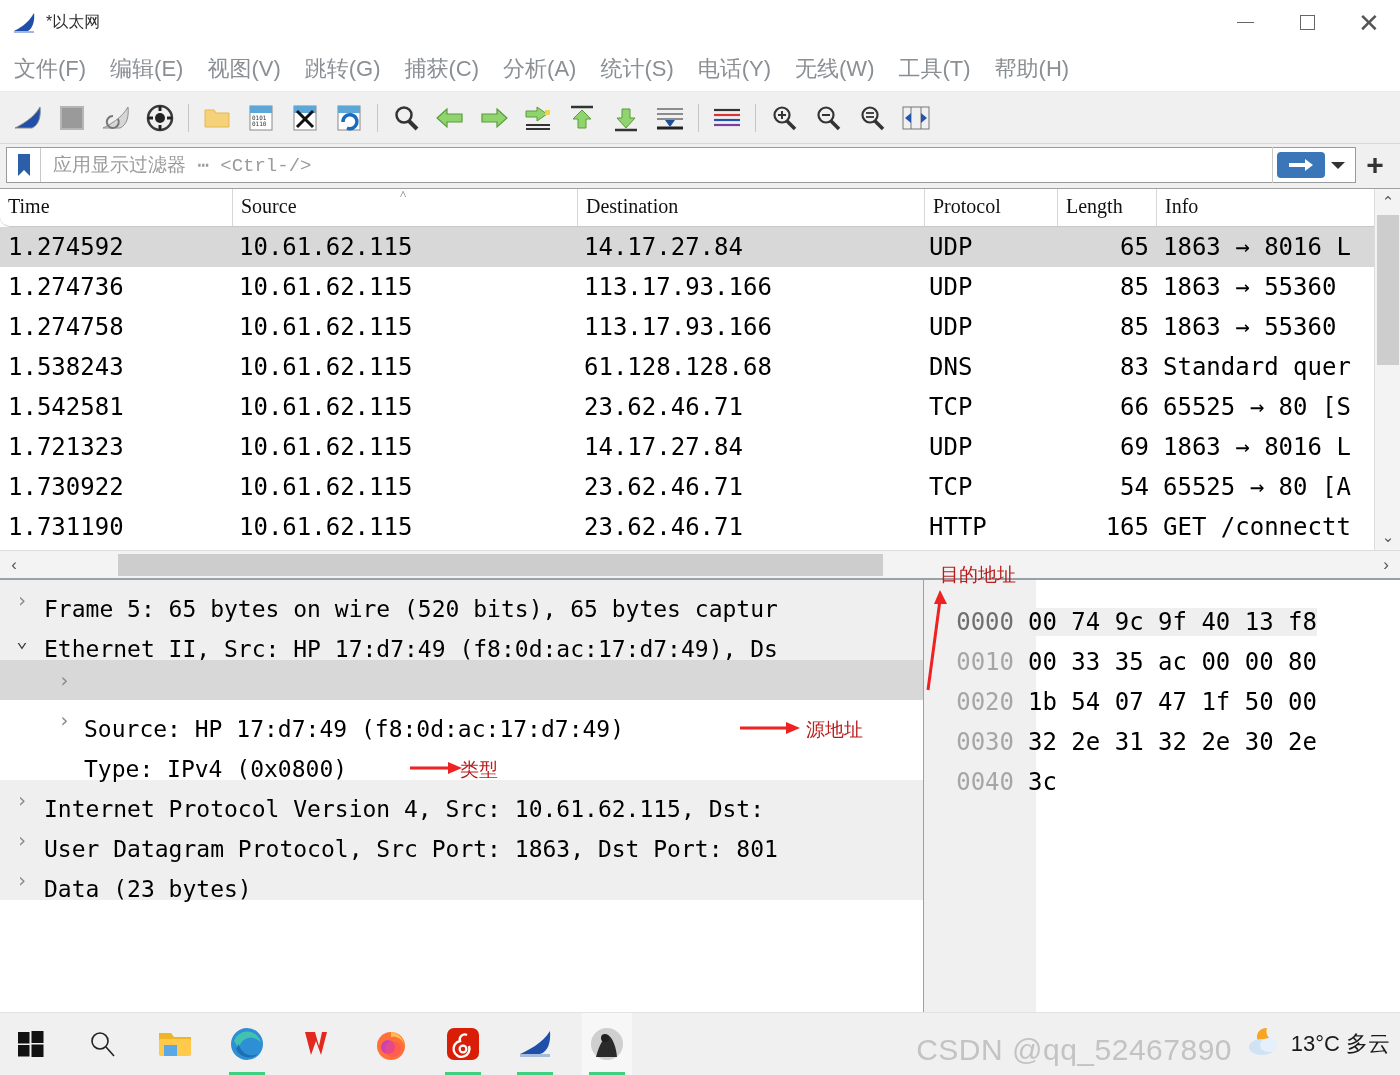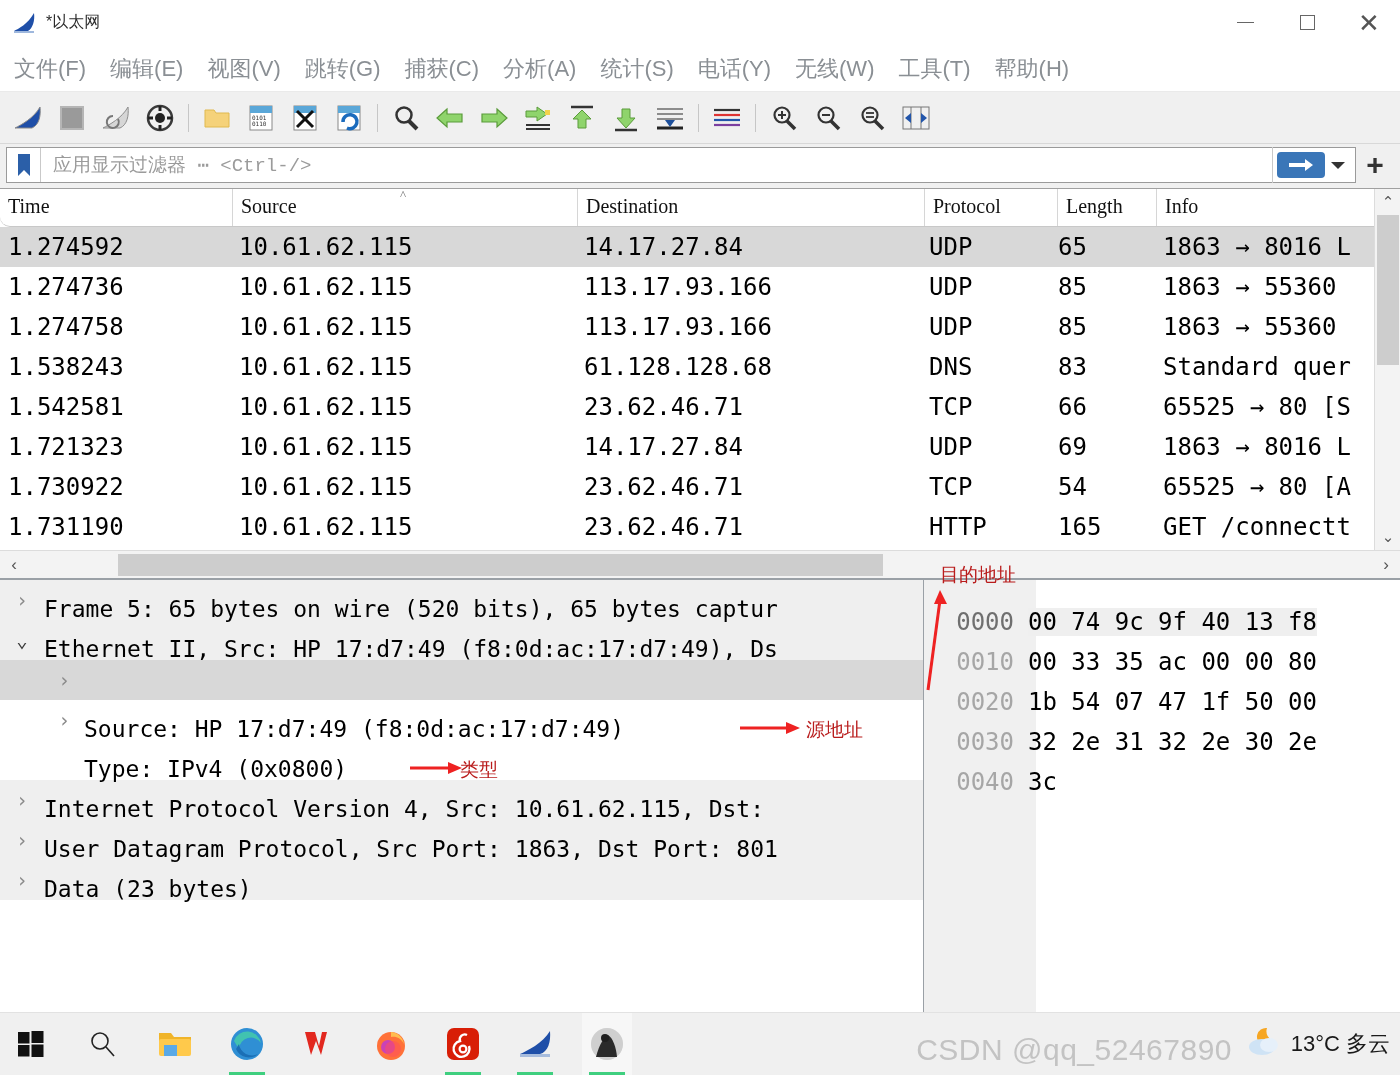--- a/index.html
+++ b/index.html
@@ -56,21 +56,21 @@
   .plhead .hc { border-right:1px solid #d6d6d6; padding:6px 0 0 8px; overflow:hidden; white-space:nowrap;}
   .sortarrow { position:absolute; left:400px; top:-2px; color:#777; font-size:13px; }
   .plrows { flex:1; overflow:hidden; }
   .plrow { height:40px; display:flex; align-items:center;
            font-family:"DejaVu Sans Mono", monospace; font-size:24px; color:#000; white-space:nowrap;}
   .plrow.sel { background:#d8d8d8; }
   .c-time { width:233px; padding-left:8px; }
   .c-src  { width:345px; padding-left:6px; }
   .c-dst  { width:347px; padding-left:6px; }
   .c-pro  { width:133px; padding-left:4px; }
-  .c-len  { width:99px; padding-right:8px; }
+  .c-len  { width:99px; text-align:right; padding-right:8px; }
   .c-info { flex:1; padding-left:6px; overflow:hidden;}
   .vscroll { position:absolute; right:0; top:0; width:26px; bottom:28px; background:#f3f3f3;
              border-left:1px solid #dcdcdc; }
   .vthumb { position:absolute; left:2px; top:26px; width:22px; height:150px; background:#cdcdcd; }
   .vsbtn { position:absolute; left:0; width:26px; height:26px; display:flex; align-items:center;
            justify-content:center; color:#555; font-size:15px; }
   .hscroll { position:absolute; left:0; right:0; bottom:0; height:28px; background:#f3f3f3;
              border-top:1px solid #dcdcdc; display:flex; align-items:center;}
   .hsbtn { width:28px; height:28px; display:flex; align-items:center; justify-content:center;
            color:#555; font-size:17px;}

